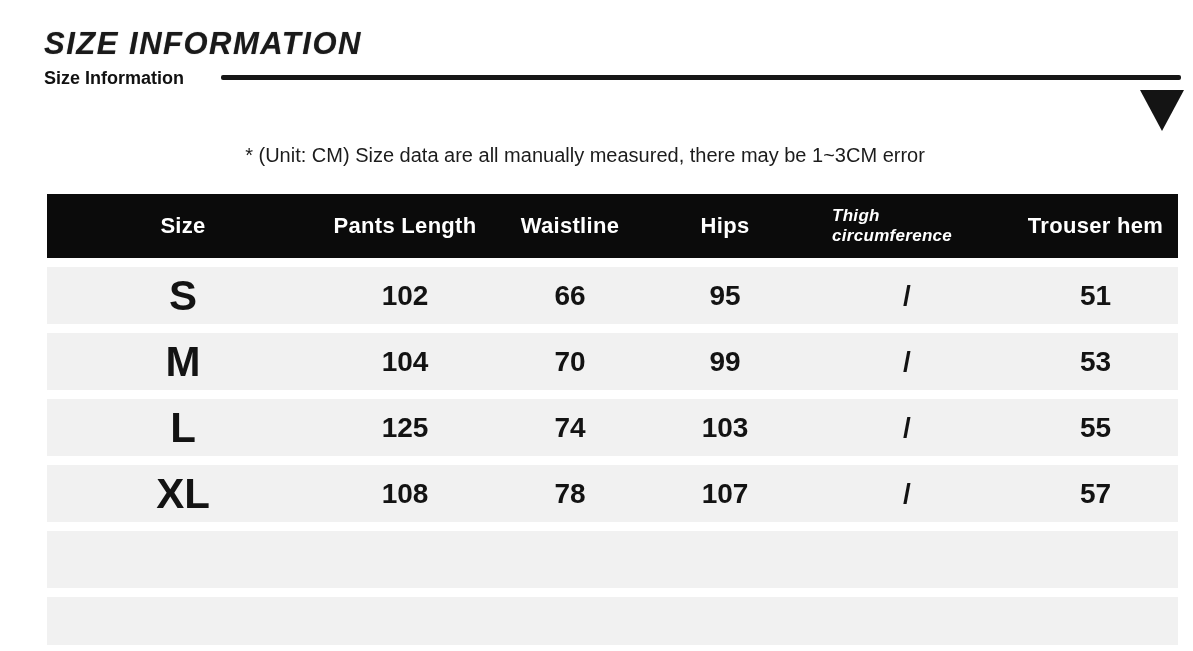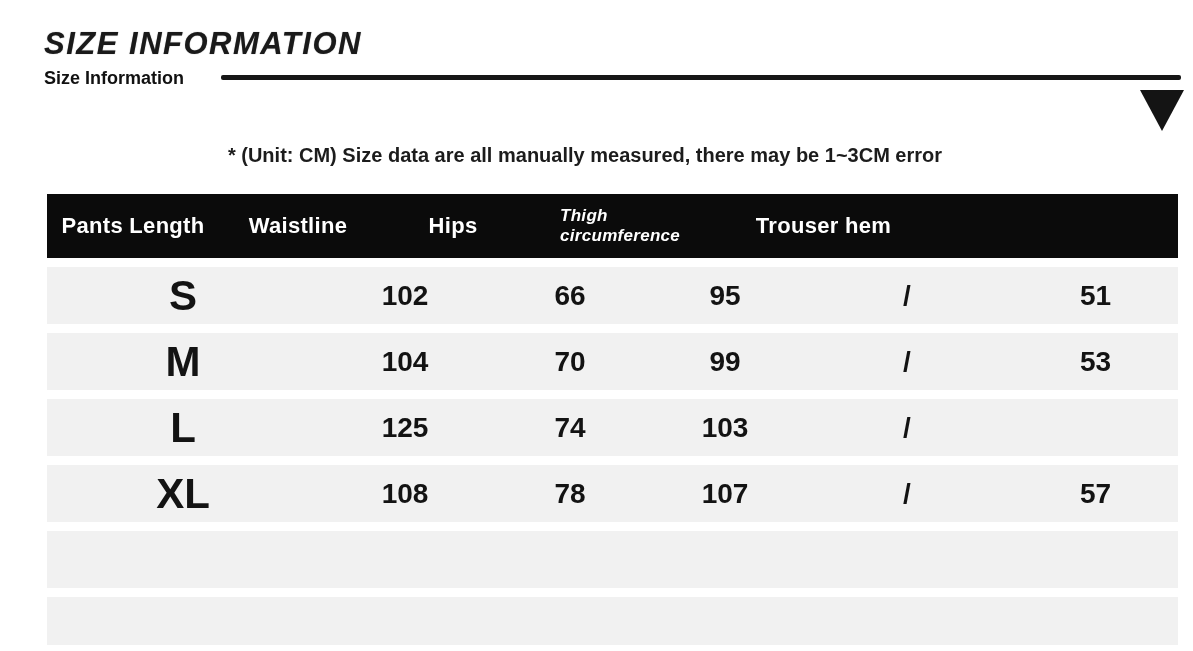--- a/index.html
+++ b/index.html
@@ -48,21 +48,21 @@
     border-right: 22px solid transparent;
     border-top: 41px solid #141414;
   }
 
   .note {
     position: absolute;
     left: 0; top: 144px;
     width: 1170px;
     text-align: center;
     font-size: 20px;
-    font-weight: bold;
+    font-weight: normal;
     color: #1c1c1c;
   }
 
   .size-table {
     position: absolute;
     left: 47px; top: 194px;
     width: 1131px;
     display: flex;
     flex-direction: column;
     gap: 9px;
@@ -131,20 +131,21 @@
 <div class="main-title">SIZE INFORMATION</div>
 <div class="sub-title">Size Information</div>
 <div class="header-rule"></div>
 <div class="triangle-icon"></div>
 
 <div class="note">* (Unit: CM) Size data are all manually measured, there may be 1~3CM error</div>
 
 <div class="size-table">
 
   <div class="trow thead">
+    <div class="tcell c0">Size</div>
     <div class="tcell c1">Pants Length</div>
     <div class="tcell c2">Waistline</div>
     <div class="tcell c3">Hips</div>
     <div class="tcell c4 small-head">
       <span class="wrap">Thigh circumference</span>
     </div>
     <div class="tcell c5">Trouser hem</div>
   </div>
 
   <div class="trow drow">
@@ -164,20 +165,21 @@
     <div class="tcell c4">/</div>
     <div class="tcell c5">53</div>
   </div>
 
   <div class="trow drow">
     <div class="tcell c0 size-cell">L</div>
     <div class="tcell c1">125</div>
     <div class="tcell c2">74</div>
     <div class="tcell c3">103</div>
     <div class="tcell c4">/</div>
+    <div class="tcell c5">55</div>
   </div>
 
   <div class="trow drow">
     <div class="tcell c0 size-cell">XL</div>
     <div class="tcell c1">108</div>
     <div class="tcell c2">78</div>
     <div class="tcell c3">107</div>
     <div class="tcell c4">/</div>
     <div class="tcell c5">57</div>
   </div>

